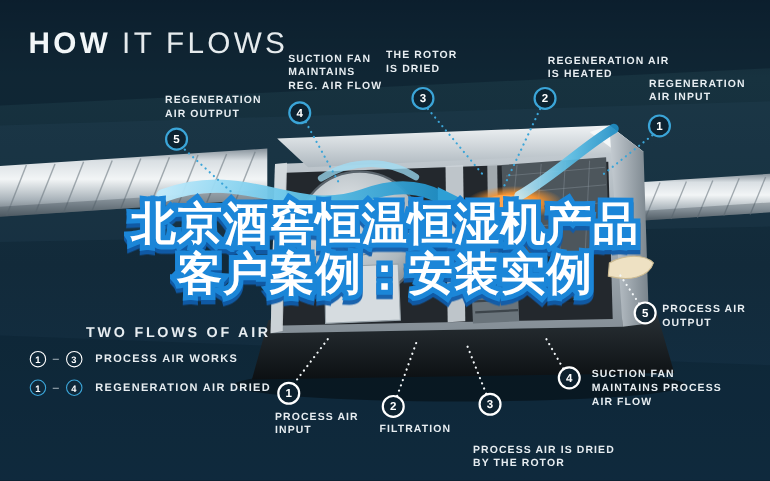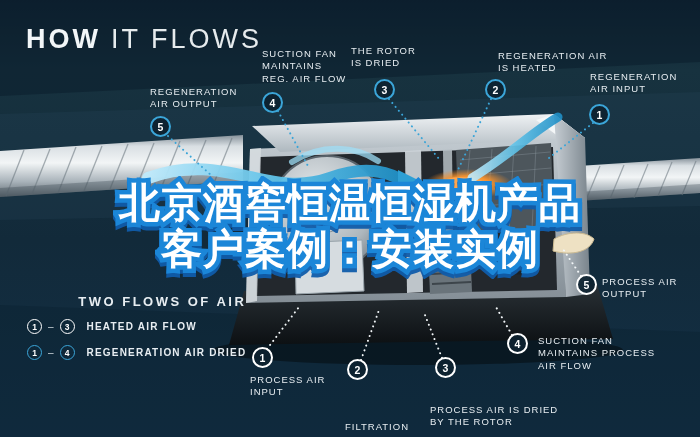--- a/index.html
+++ b/index.html
@@ -10,21 +10,21 @@
   }
   svg.layer{position:absolute;left:0;top:0;width:700px;height:437px;display:block;}
   .art{z-index:5;}
   .connectors{z-index:30;pointer-events:none;}
   
   .title{position:absolute;left:26px;top:24px;z-index:35;color:#f2f6f8;font-size:27px;letter-spacing:3px;white-space:nowrap;}
   .title .b{font-weight:700;}
   .title .l{font-weight:300;margin-left:10px;opacity:.95;}
   
   .co-label{
-    position:absolute;z-index:35;color:#e7edf1;font-size:9.5px;font-weight:400;
+    position:absolute;z-index:35;color:#e7edf1;font-size:9.5px;font-weight:700;
     letter-spacing:1px;line-height:1.3;white-space:pre-line;text-transform:uppercase;
   }
   .badge{
     position:absolute;z-index:36;width:17px;height:17px;border-radius:50%;
     display:flex;align-items:center;justify-content:center;
     background:rgba(13,34,48,.92);color:#fff;font-size:10.5px;font-weight:700;
     border:2px solid #fff;
   }
   .badge.regen{border-color:#3ba5d8;}
   
@@ -240,21 +240,21 @@
     <div class="badge" style="left:252px;top:347px;">
         <span>1</span>
       </div>
     <div class="co-label" style="left:250px;top:374px;">PROCESS AIR
 INPUT</div>
   </div>
   <div>
     <div class="badge" style="left:347px;top:359px;">
         <span>2</span>
       </div>
-    <div class="co-label" style="left:345px;top:385px;margin-top:36px;">FILTRATION</div>
+    <div class="co-label" style="left:345px;top:385px;">FILTRATION</div>
   </div>
   <div>
     <div class="badge" style="left:435px;top:357px;">
         <span>3</span>
       </div>
     <div class="co-label" style="left:430px;top:404px;">PROCESS AIR IS DRIED
 BY THE ROTOR</div>
   </div>
   <div>
     <div class="badge" style="left:507px;top:333px;">
@@ -271,21 +271,21 @@
     <div class="co-label" style="left:602px;top:276px;">PROCESS AIR
 OUTPUT</div>
   </div>
 
   <div class="legend">
     <div class="legend-title">TWO FLOWS OF AIR</div>
     <div class="legend-row">
       <span class="lg-circle">1</span>
       <span class="lg-dash">–</span>
       <span class="lg-circle">3</span>
-      <span class="lg-label">HEATED AIR FLOW</span>
+      <span class="lg-label">PROCESS AIR WORKS</span>
     </div>
     <div class="legend-row">
       <span class="lg-circle regen">1</span>
       <span class="lg-dash">–</span>
       <span class="lg-circle regen">4</span>
       <span class="lg-label">REGENERATION AIR DRIED</span>
     </div>
   </div>
 
   <div class="cn cn1">

